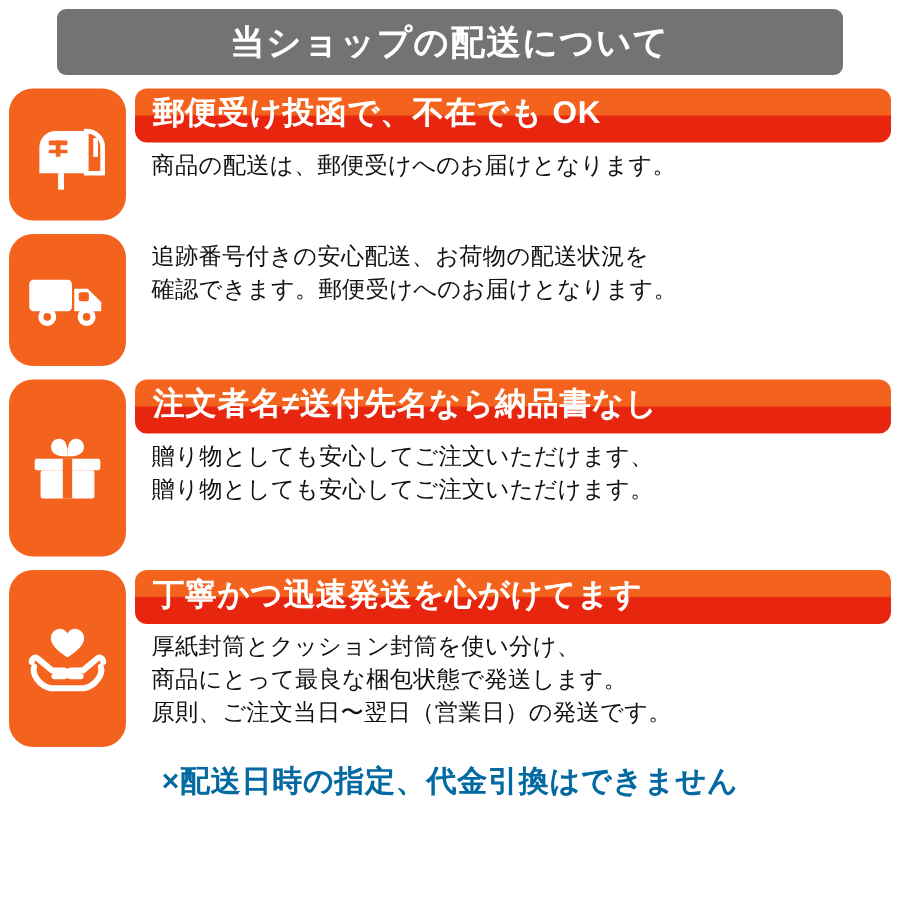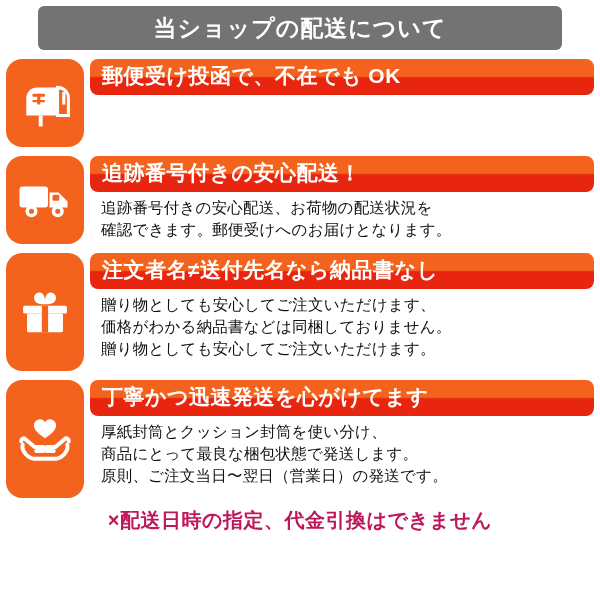--- a/index.html
+++ b/index.html
@@ -93,21 +93,21 @@
   
   .row-1 .icon-box { height: 88px; }
   .row-2 .icon-box { height: 88px; }
   .row-3 .icon-box { height: 118px; }
   .row-4 .icon-box { height: 118px; }
 
   
   .footer {
     margin-top: 2px;
     text-align: center;
-    color: #be185d;
+    color: #0369a1;
     font-size: 20px;
     font-weight: bold;
     letter-spacing: 0.5px;
   }
 
   svg { display: block; }
 </style>
 </head>
 <body>
 
@@ -129,40 +129,40 @@
             <rect x="22" y="20" width="4" height="14" rx="1" fill="#f4631e"></rect>
             <rect x="16" y="28" width="16" height="3" rx="1" fill="#f4631e"></rect>
             <rect x="54" y="18" width="4" height="16" fill="#ffffff"></rect>
             <rect x="24" y="48" width="5" height="14" fill="#ffffff"></rect>
           </svg>
         </span>
       </div>
       <div class="row-body">
         <div class="row-title">郵便受け投函で、不在でも OK</div>
         <div class="row-desc">
+          <div>商品の配送は、郵便受けへのお届けとなります。</div>
         </div>
       </div>
     </div>
 
     <div class="row row-2">
       <div class="icon-box">
         <span>
           <svg width="54" height="44" viewBox="0 0 72 52" fill="none">
             <rect x="2" y="8" width="38" height="28" rx="4" fill="#ffffff"></rect>
             <path d="M42 16h12l12 12v8H42V16z" fill="#ffffff"></path>
             <rect x="46" y="19" width="9" height="8" rx="2" fill="#f4631e"></rect>
             <circle cx="18" cy="41" r="8" fill="#ffffff"></circle>
             <circle cx="18" cy="41" r="3.4" fill="#f4631e"></circle>
             <circle cx="53" cy="41" r="8" fill="#ffffff"></circle>
             <circle cx="53" cy="41" r="3.4" fill="#f4631e"></circle>
           </svg>
         </span>
       </div>
       <div class="row-body">
-        <div class="row-title">追跡番号付きの安心配送！</div>
         <div class="row-desc">
           <div>追跡番号付きの安心配送、お荷物の配送状況を</div>
           <div>確認できます。郵便受けへのお届けとなります。</div>
         </div>
       </div>
     </div>
 
     <div class="row row-3">
       <div class="icon-box">
         <span>
@@ -172,21 +172,20 @@
             <rect x="28" y="24" width="8" height="34" fill="#f4631e"></rect>
             <path d="M30 22c-6 0-12-2-12-8 0-4 3-7 7-7 5 0 7 6 7 11v4z" fill="#ffffff"></path>
             <path d="M34 22c6 0 12-2 12-8 0-4-3-7-7-7-5 0-7 6-7 11v4z" fill="#ffffff"></path>
           </svg>
         </span>
       </div>
       <div class="row-body">
         <div class="row-title">注文者名≠送付先名なら納品書なし</div>
         <div class="row-desc">
           <div>贈り物としても安心してご注文いただけます、</div>
-          <div>価格がわかる納品書などは同梱しておりません。</div>
           <div>贈り物としても安心してご注文いただけます。</div>
         </div>
       </div>
     </div>
 
     <div class="row row-4">
       <div class="icon-box">
         <span>
           <svg width="54" height="50" viewBox="0 0 68 62" fill="none">
             <path d="M34 30s-14-8-14-16c0-5 4-8 8-8 3 0 5 2 6 4 1-2 3-4 6-4 4 0 8 3 8 8 0 8-14 16-14 16z" fill="#ffffff"></path>

